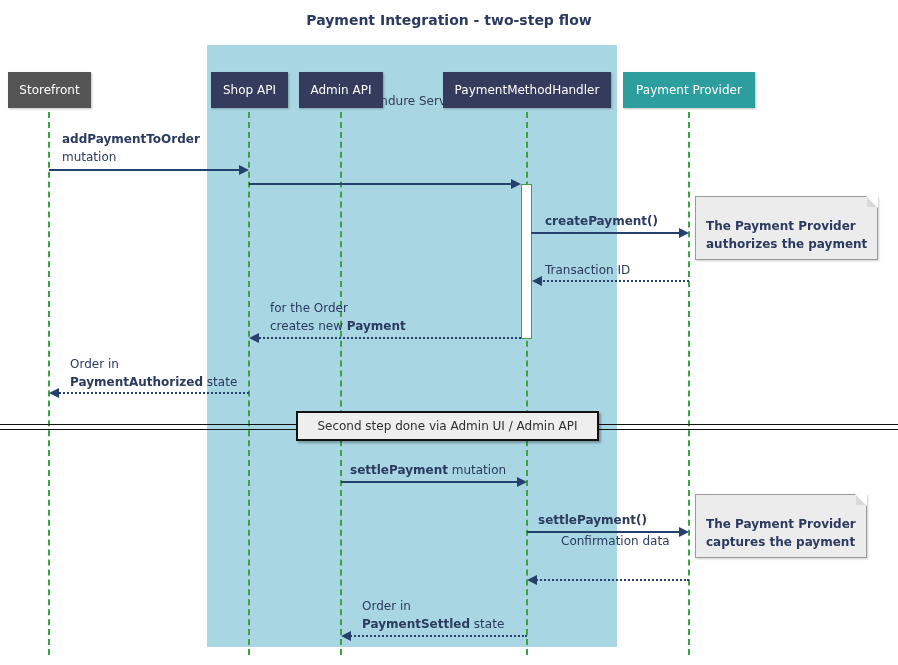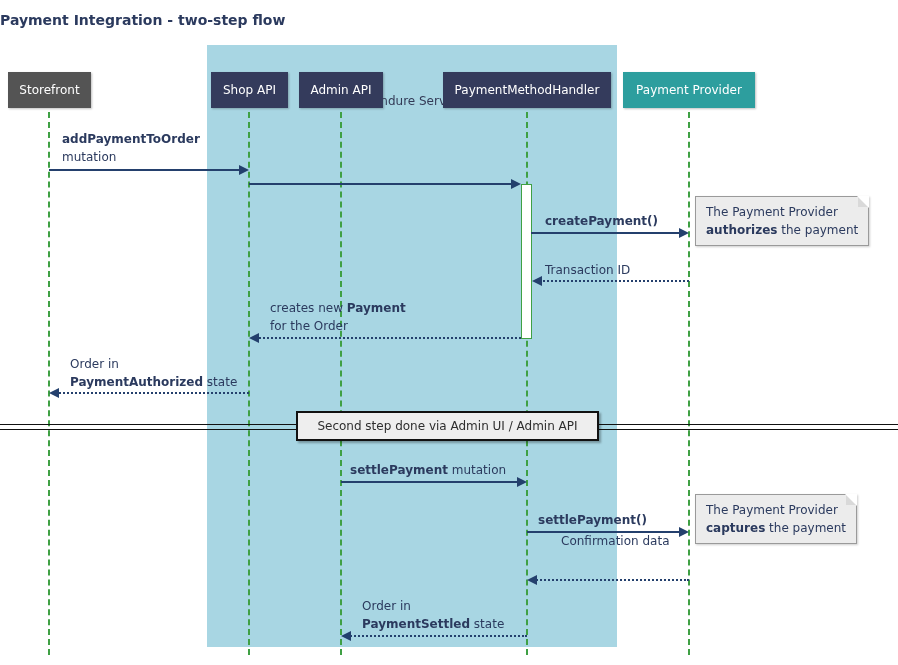--- a/index.html
+++ b/index.html
@@ -11,21 +11,21 @@
     --msg-text:#2B3A5E;
     --lifeline:#3FA044;
     --note-fill:#ECECEC;
     --note-border:#9A9A9A;
     --divider-line:#111111;
   }
   html,body{margin:0;padding:0;background:#ffffff;}
   body{font-family:"DejaVu Sans","Liberation Sans",sans-serif;}
   #diagram{position:relative;width:898px;height:665px;background:#ffffff;overflow:hidden;}
 
-  .title{position:absolute;left:0;top:12px;width:898px;text-align:left;
+  .title{position:absolute;left:0;top:12px;width:898px;text-align:center;
          font-size:14px;font-weight:bold;color:var(--msg-text);}
 
   .server-box{position:absolute;left:207px;top:45px;width:410px;height:602px;
               background:var(--blue-fill);}
   .server-label{position:absolute;left:207px;top:51px;width:410px;text-align:center;
                 font-size:12px;color:#333A56;margin-top:43px;}
 
   .lifeline{position:absolute;width:0;border-left:2px dashed var(--lifeline);
             top:112px;height:543px;}
 
@@ -44,22 +44,22 @@
   .head-right{position:absolute;width:0;height:0;border-top:5px solid transparent;
               border-bottom:5px solid transparent;border-left:10px solid var(--arrow);}
   .head-left{position:absolute;width:0;height:0;border-top:5px solid transparent;
              border-bottom:5px solid transparent;border-right:10px solid var(--arrow);}
 
   .msg{position:absolute;font-size:12px;line-height:18px;color:var(--msg-text);
        white-space:nowrap;}
   .msg b{font-weight:bold;}
 
   .note{position:absolute;background:var(--note-fill);border:1px solid var(--note-border);
-        font-size:12px;line-height:18px;color:var(--msg-text);padding:6px 10px 6px 10px;
-        white-space:nowrap;box-shadow:1px 1px 2px rgba(0,0,0,0.2);}
+        font-size:12px;line-height:18px;color:var(--msg-text);padding:20px 10px 6px 10px;
+        white-space:nowrap;box-shadow:1px 1px 2px rgba(0,0,0,0.2);font-weight:bold;}
   .note-fold{position:absolute;top:-1px;right:-1px;width:0;height:0;
              border-top:12px solid #ffffff;border-left:12px solid transparent;}
   .note-fold-flap{position:absolute;top:-1px;right:-1px;width:0;height:0;
                   border-bottom:11px solid #d9d9d9;border-right:11px solid transparent;}
 
   .divider-lines{position:absolute;left:0;top:424px;width:898px;height:4px;
                  border-top:1px solid var(--divider-line);
                  border-bottom:1px solid var(--divider-line);}
   .divider-box{position:absolute;left:296px;top:411px;width:299px;height:26px;
                background:#EEEEEE;border:2px solid var(--divider-line);
@@ -110,22 +110,22 @@
     <div><b>authorizes</b><span> the payment</span></div>
   </div>
 
   <div class="msg" style="left:545px;top:261px;">
     <div><span>Transaction ID</span></div>
   </div>
   <div class="msg-line dotted" style="left:534px;top:280px;width:155px;"></div>
   <div class="head-left" style="left:532px;top:276px;"></div>
 
   <div class="msg" style="left:270px;top:299px;">
+    <div><span>for the Order</span></div>
     <div><span>creates new </span><b>Payment</b></div>
-    <div><span>for the Order</span></div>
   </div>
   <div class="msg-line dotted" style="left:251px;top:337px;width:270px;"></div>
   <div class="head-left" style="left:249px;top:333px;"></div>
 
   <div class="msg" style="left:70px;top:355px;">
     <div><span>Order in</span></div>
     <div><b>PaymentAuthorized</b><span> state</span></div>
   </div>
   <div class="msg-line dotted" style="left:51px;top:392px;width:198px;"></div>
   <div class="head-left" style="left:49px;top:388px;"></div>

